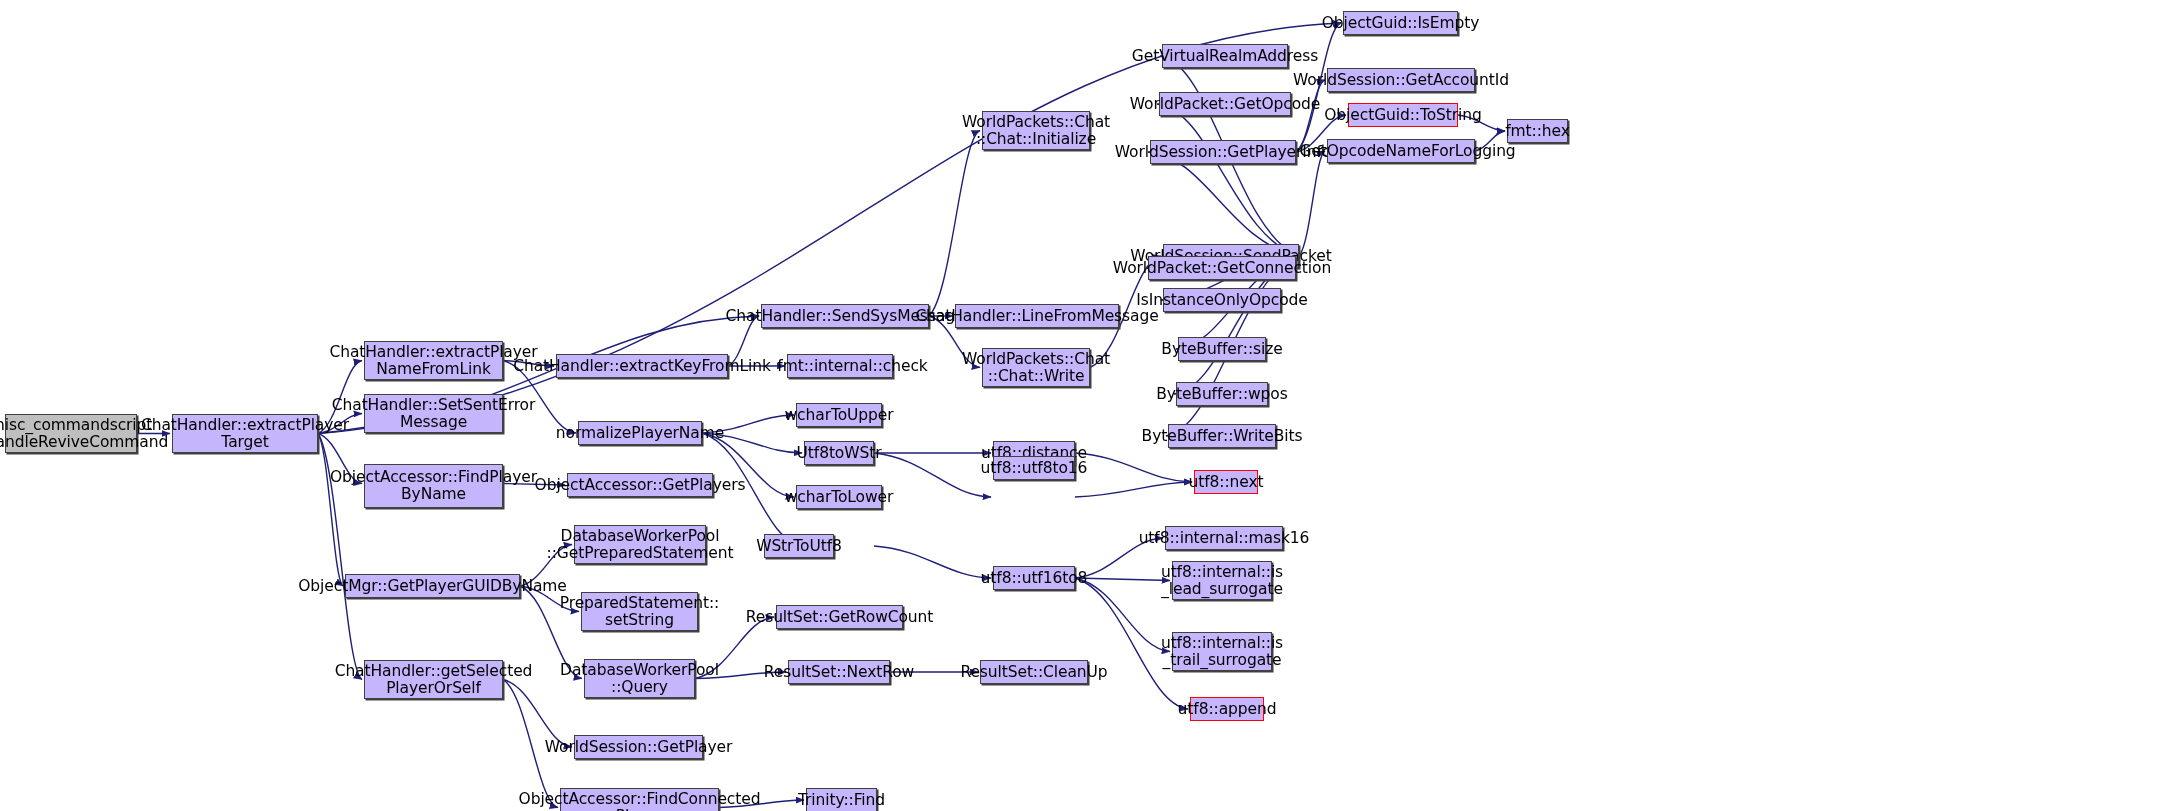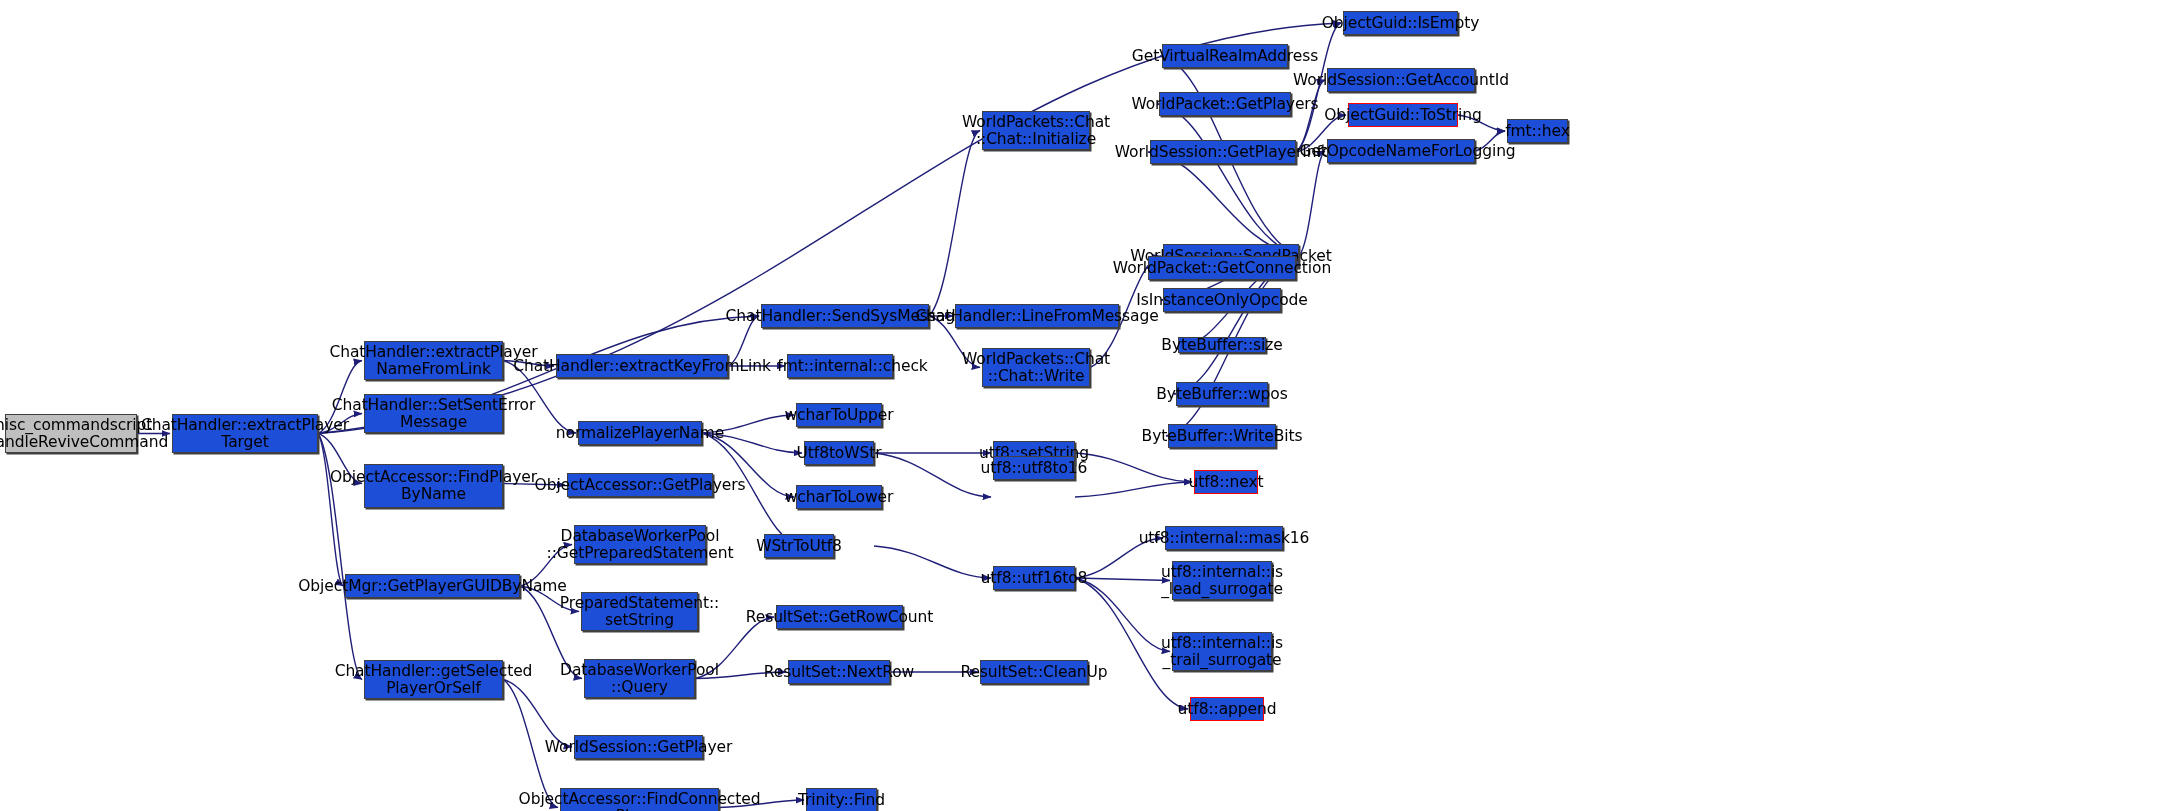--- a/index.html
+++ b/index.html
@@ -25,21 +25,21 @@
   .node {
     position: absolute;
     box-sizing: border-box;
     display: flex;
     align-items: center;
     justify-content: center;
     text-align: center;
     font-size: 15.5px;
     line-height: 17px;
     color: #000000;
-    background: #1d4ed8;
+    background: #c4b5fd;
     border: 1px solid #404040;
     box-shadow: 1.5px 1.5px 0 0 #404040;
     white-space: pre-line;
     letter-spacing: -0.1px;
     padding: 0 3px;
     z-index: 5;
   }
   .node.root {
     background: #bfbfbf;
     border-color: #404040;
@@ -147,31 +147,31 @@
     <div class="node" style="left: 796px; top: 485px; width: 86px; height: 24px;">wcharToLower</div>
     <div class="node" style="left: 764px; top: 534px; width: 70px; height: 24px;">WStrToUtf8</div>
     <div class="node" style="left: 776px; top: 605px; width: 127px; height: 24px;">ResultSet::GetRowCount</div>
     <div class="node" style="left: 788px; top: 660px; width: 102px; height: 24px;">ResultSet::NextRow</div>
     <div class="node" style="left: 806px; top: 788px; width: 71px; height: 24px;">Trinity::Find</div>
     <div class="node" style="left: 982px; top: 111px; width: 108px; height: 39px;">WorldPackets::Chat
 ::Chat::Initialize</div>
     <div class="node" style="left: 955px; top: 304px; width: 164px; height: 24px;">ChatHandler::LineFromMessage</div>
     <div class="node" style="left: 982px; top: 348px; width: 108px; height: 39px;">WorldPackets::Chat
 ::Chat::Write</div>
-    <div class="node" style="left: 993px; top: 441px; width: 82px; height: 24px;">utf8::setString</div>
+    <div class="node" style="left: 993px; top: 441px; width: 82px; height: 24px;">utf8::distance</div>
     <div class="node" style="left: 993px; top: 456px; width: 82px; height: 24px;">utf8::utf8to16</div>
     <div class="node" style="left: 993px; top: 566px; width: 82px; height: 24px;">utf8::utf16to8</div>
     <div class="node" style="left: 980px; top: 660px; width: 108px; height: 24px;">ResultSet::CleanUp</div>
     <div class="node" style="left: 1162px; top: 44px; width: 126px; height: 24px;">GetVirtualRealmAddress</div>
-    <div class="node" style="left: 1159px; top: 92px; width: 132px; height: 24px;">WorldPacket::GetPlayers</div>
+    <div class="node" style="left: 1159px; top: 92px; width: 132px; height: 24px;">WorldPacket::GetOpcode</div>
     <div class="node" style="left: 1150px; top: 140px; width: 146px; height: 24px;">WorldSession::GetPlayerInfo</div>
     <div class="node" style="left: 1163px; top: 244px; width: 136px; height: 24px;">WorldSession::SendPacket</div>
     <div class="node" style="left: 1148px; top: 256px; width: 148px; height: 24px;">WorldPacket::GetConnection</div>
     <div class="node" style="left: 1163px; top: 288px; width: 118px; height: 24px;">IsInstanceOnlyOpcode</div>
-    <div class="node" style="left: 1178px; top: 337px; width: 88px; height: 16px;">ByteBuffer::size</div>
+    <div class="node" style="left: 1178px; top: 337px; width: 88px; height: 24px;">ByteBuffer::size</div>
     <div class="node" style="left: 1176px; top: 382px; width: 92px; height: 24px;">ByteBuffer::wpos</div>
     <div class="node" style="left: 1168px; top: 424px; width: 108px; height: 24px;">ByteBuffer::WriteBits</div>
     <div class="node redborder" style="left: 1194px; top: 470px; width: 64px; height: 24px;">utf8::next</div>
     <div class="node" style="left: 1165px; top: 526px; width: 118px; height: 24px;">utf8::internal::mask16</div>
     <div class="node" style="left: 1172px; top: 561px; width: 100px; height: 39px;">utf8::internal::is
 _lead_surrogate</div>
     <div class="node" style="left: 1172px; top: 632px; width: 100px; height: 39px;">utf8::internal::is
 _trail_surrogate</div>
     <div class="node redborder" style="left: 1190px; top: 697px; width: 74px; height: 24px;">utf8::append</div>
     <div class="node" style="left: 1343px; top: 11px; width: 115px; height: 24px;">ObjectGuid::IsEmpty</div>

